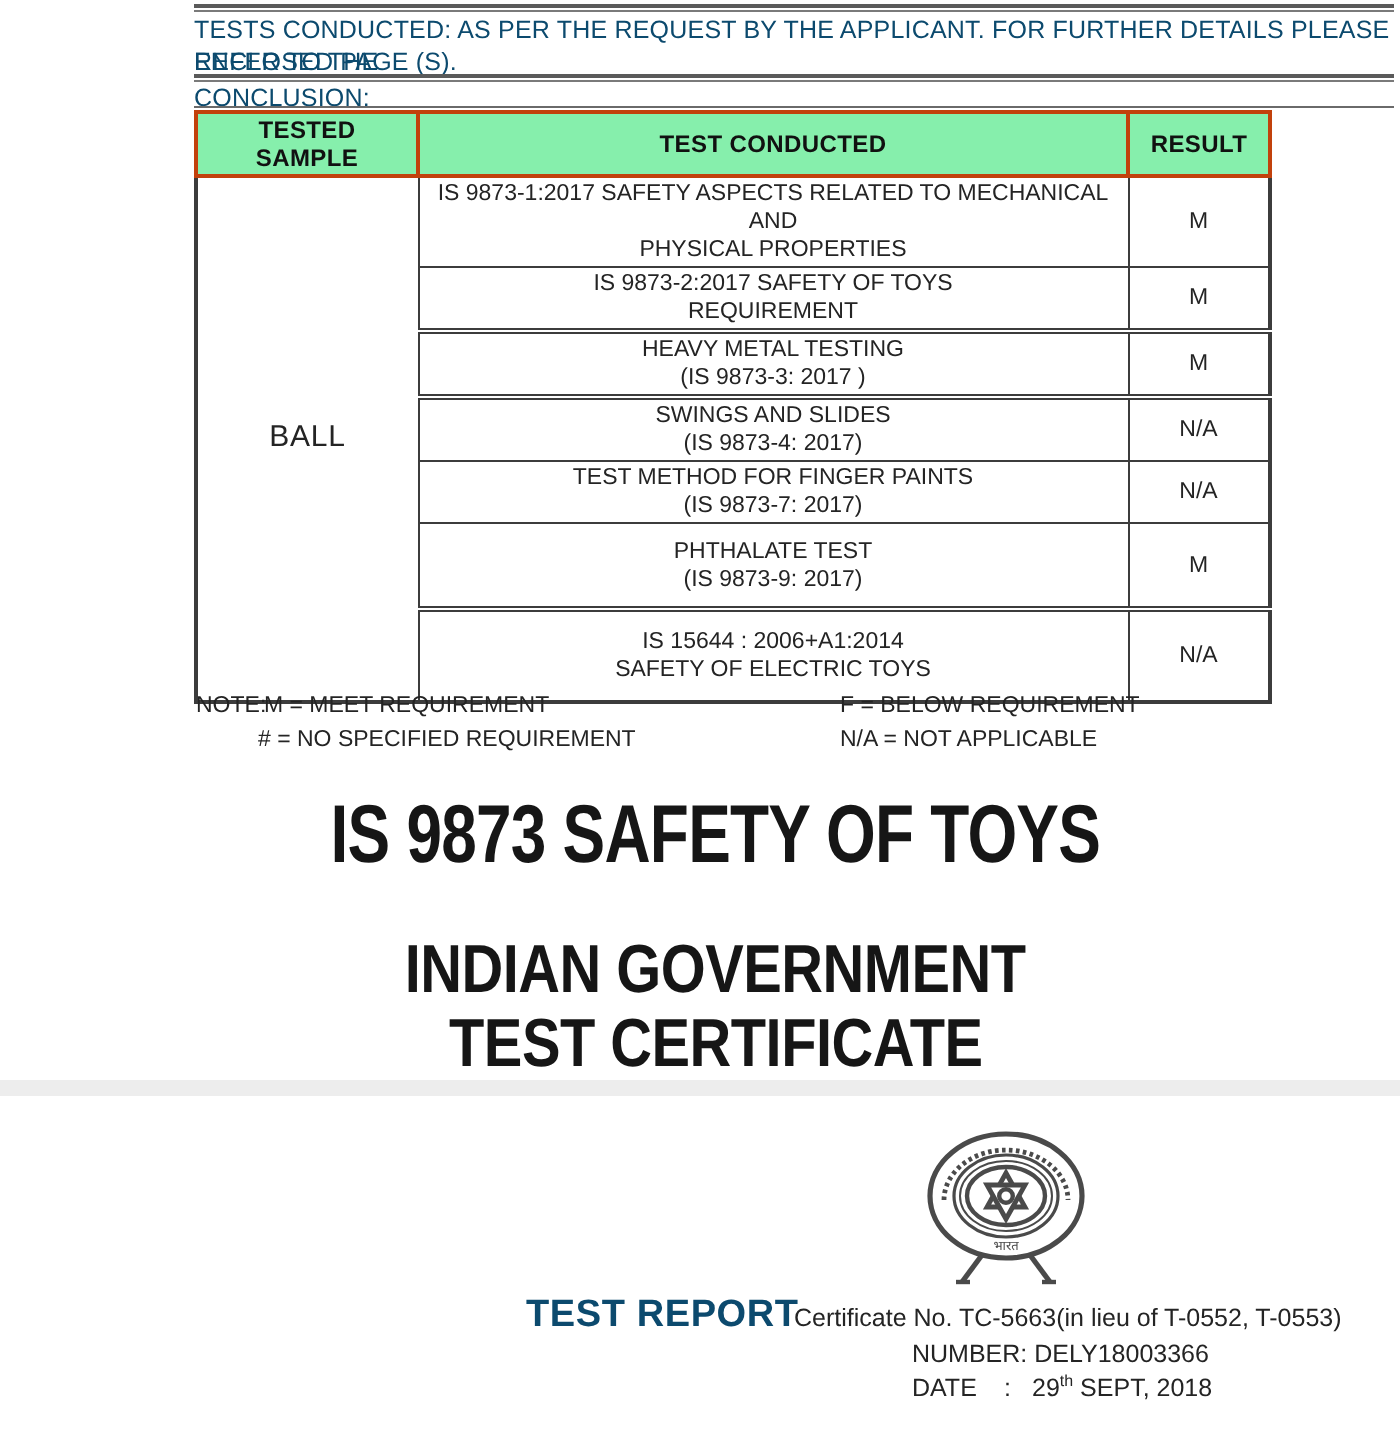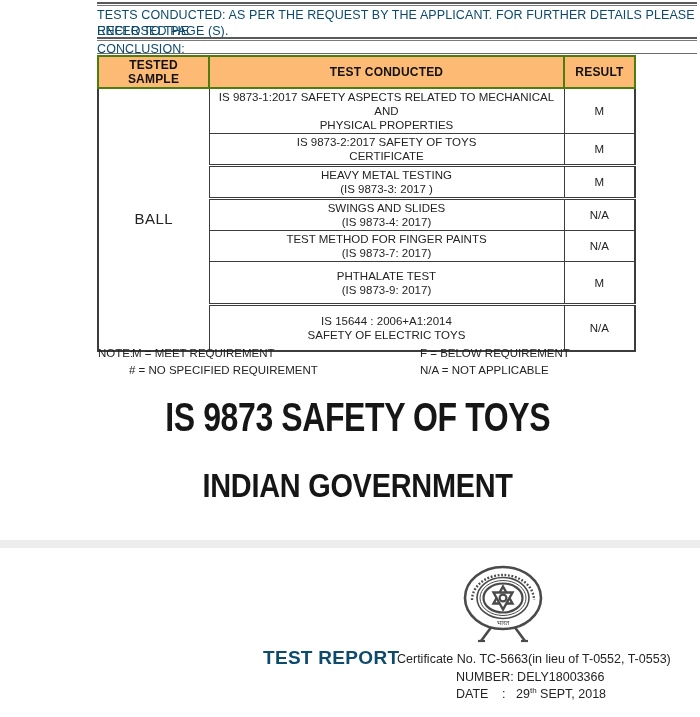--- a/index.html
+++ b/index.html
@@ -23,22 +23,22 @@
   table.conclusion {
     position:absolute; left:97px; top:55px; width:537px;
     border-collapse:collapse; table-layout:fixed;
     font-size:11.5px; color:#242424;
   }
   table.conclusion th, table.conclusion td {
     border:1px solid #3c3c3c; text-align:center; vertical-align:middle;
     line-height:14px; padding:1px 4px;
   }
   table.conclusion th {
-    background:#fdba74; color:#111; font-size:12px; font-weight:bold;
-    border:2px solid #4d7c0f; height:23px; letter-spacing:0.2px;
+    background:#86efac; color:#111; font-size:12px; font-weight:bold;
+    border:2px solid #c2410c; height:23px; letter-spacing:0.2px;
   }
   table.conclusion { border:2px solid #3c3c3c; }
   tr.dbl td { border-bottom:3px double #3c3c3c; }
   td.res-top { vertical-align:top; padding-top:4px; }
   td.sample-cell { font-size:15px; letter-spacing:0.4px; }
 
   
   .note { font-size:11.5px; line-height:14px; color:#242424; white-space:nowrap; }
 
   
@@ -92,21 +92,21 @@
       <td class="sample-cell" rowspan="7">BALL</td>
       <td>
         <div>IS 9873-1:2017 SAFETY ASPECTS RELATED TO MECHANICAL AND</div>
         <div>PHYSICAL PROPERTIES</div>
       </td>
       <td>M</td>
     </tr>
     <tr class="dbl" style="height:30px;">
       <td>
         <div>IS 9873-2:2017 SAFETY OF TOYS</div>
-        <div>CERTIFICATE</div>
+        <div>REQUIREMENT</div>
       </td>
       <td class="res-top">M</td>
     </tr>
     <tr class="dbl" style="height:31px;">
       <td>
         <div>HEAVY METAL TESTING</div>
         <div>(IS 9873-3: 2017 )</div>
       </td>
       <td class="res-top">M</td>
     </tr>
@@ -145,20 +145,21 @@
 <div class="abs note" style="left:132px; top:346px;">M = MEET REQUIREMENT</div>
 <div class="abs note" style="left:129px; top:363px;"># = NO SPECIFIED REQUIREMENT</div>
 <div class="abs note" style="left:420px; top:346px;">F = BELOW REQUIREMENT</div>
 <div class="abs note" style="left:420px; top:363px;">N/A = NOT APPLICABLE</div>
 
 <div class="abs title-wrap" style="top:394px; padding-left:16px;">
   <span class="title-main">IS 9873 SAFETY OF TOYS</span>
 </div>
 <div class="abs title-wrap" style="top:467px; padding-left:16px;">
   <div><span class="title-sub">INDIAN GOVERNMENT</span></div>
+  <div><span class="title-sub">TEST CERTIFICATE</span></div>
 </div>
 
 <div class="abs page-divider"></div>
 
 <div class="abs seal">
   <svg width="106" height="80" viewBox="0 0 106 80">
     <g fill="none" stroke="#4a4a4a">
       <ellipse cx="53" cy="33" rx="38" ry="31" stroke-width="2.6"></ellipse>
       <path d="M22,35 A31,25 0 0 1 84,35" stroke-width="2.4" stroke-dasharray="1.8 1.7"></path>
       <ellipse cx="53" cy="33" rx="26" ry="20.5" stroke-width="1.6"></ellipse>

